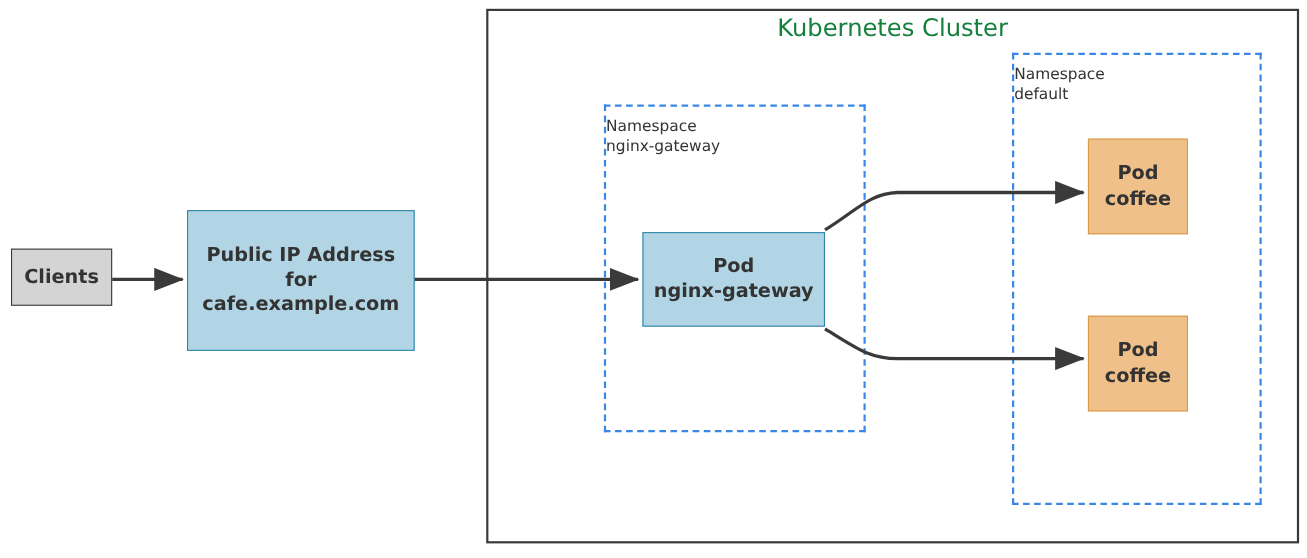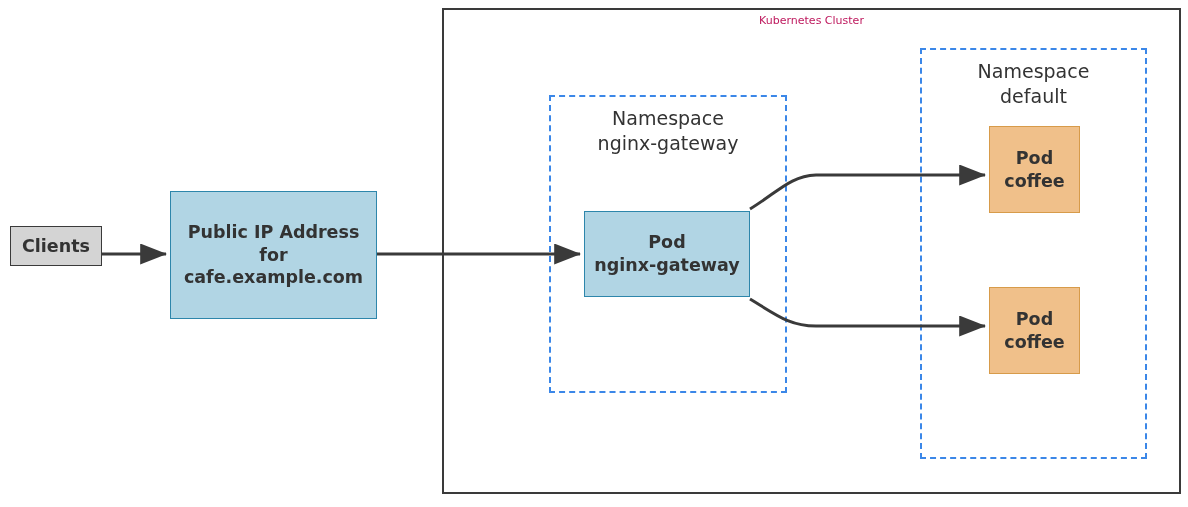--- a/index.html
+++ b/index.html
@@ -39,22 +39,22 @@
     border: 2px solid #3a3a3a;
     background: #ffffff;
     display: block;
   }
   #cluster-title {
     position: absolute;
     left: 442px;
     top: 14px;
     width: 739px;
     text-align: center;
-    font-size: 11px;
-    color: #be185d;
+    font-size: 22px;
+    color: #15803d;
   }
 
   
   .namespace {
     position: absolute;
     box-sizing: border-box;
     border: 2px dashed #3b87e8;
     background: transparent;
   }
   #ns-nginx-gateway {
@@ -65,35 +65,34 @@
   }
   #ns-default {
     left: 920px;
     top: 48px;
     width: 227px;
     height: 411px;
   }
   .ns-label {
     position: absolute;
     width: 100%;
-    text-align: center;
-    font-size: 19px;
+    font-size: 14px;
     color: #333333;
     line-height: 1.32;
     white-space: pre-line;
   }
   #ns-nginx-gateway .ns-label { top: 9px; }
   #ns-default .ns-label { top: 9px; }
 
   
   #clients-box {
     left: 10px;
     top: 226px;
     width: 92px;
-    height: 40px;
+    height: 52px;
     background: #d4d4d4;
     border: 1.6px solid #3a3a3a;
     font-size: 17.5px;
   }
 
   
   .blue-box {
     background: #b1d5e4;
     border: 1.6px solid #2d86ab;
     font-size: 17.5px;

